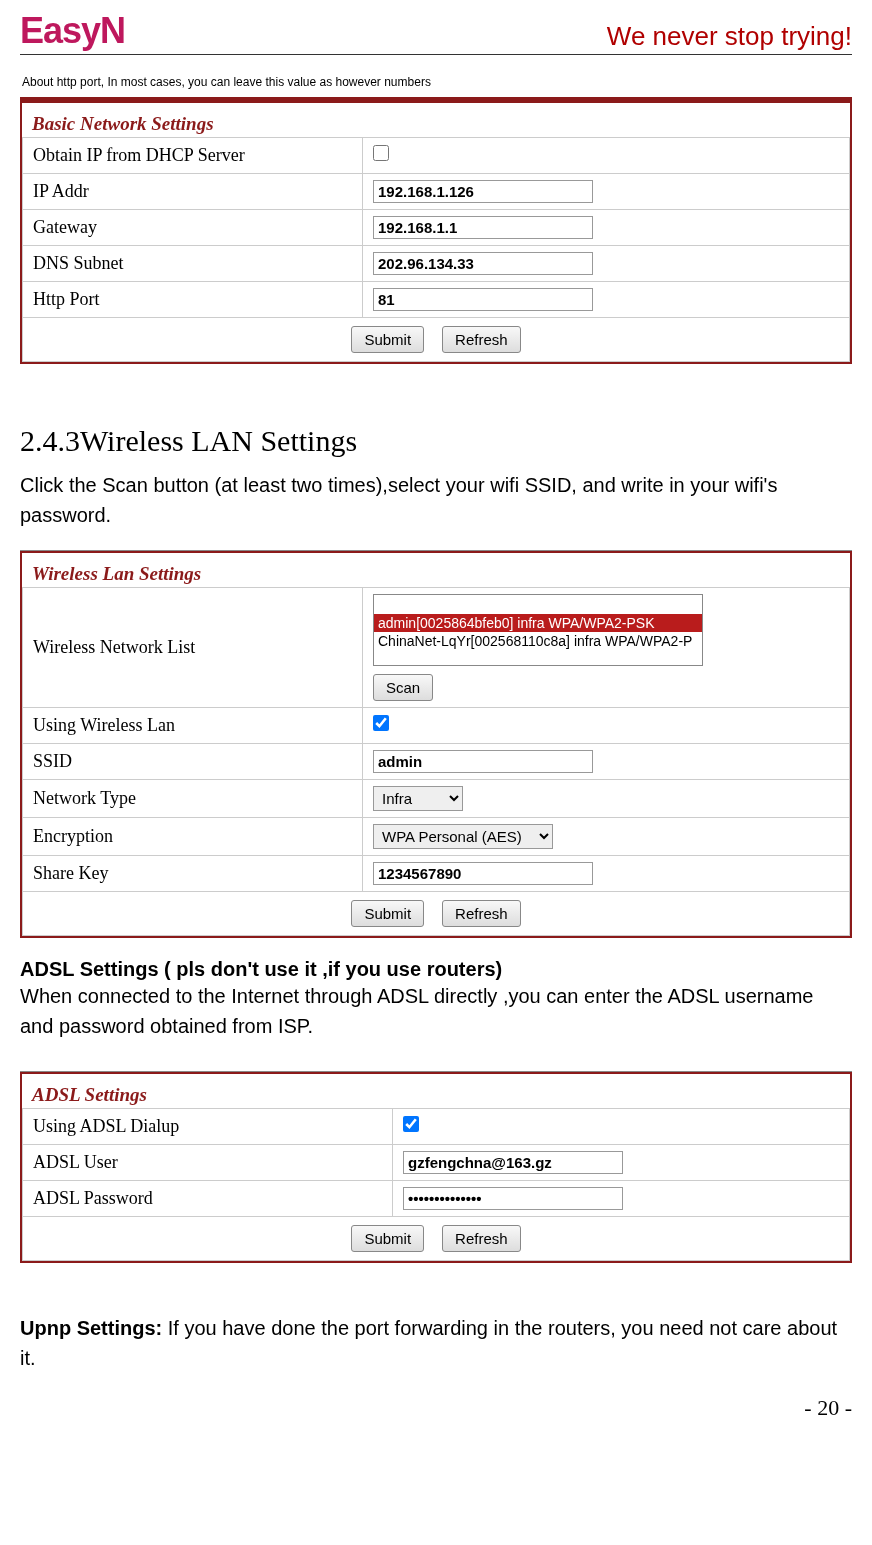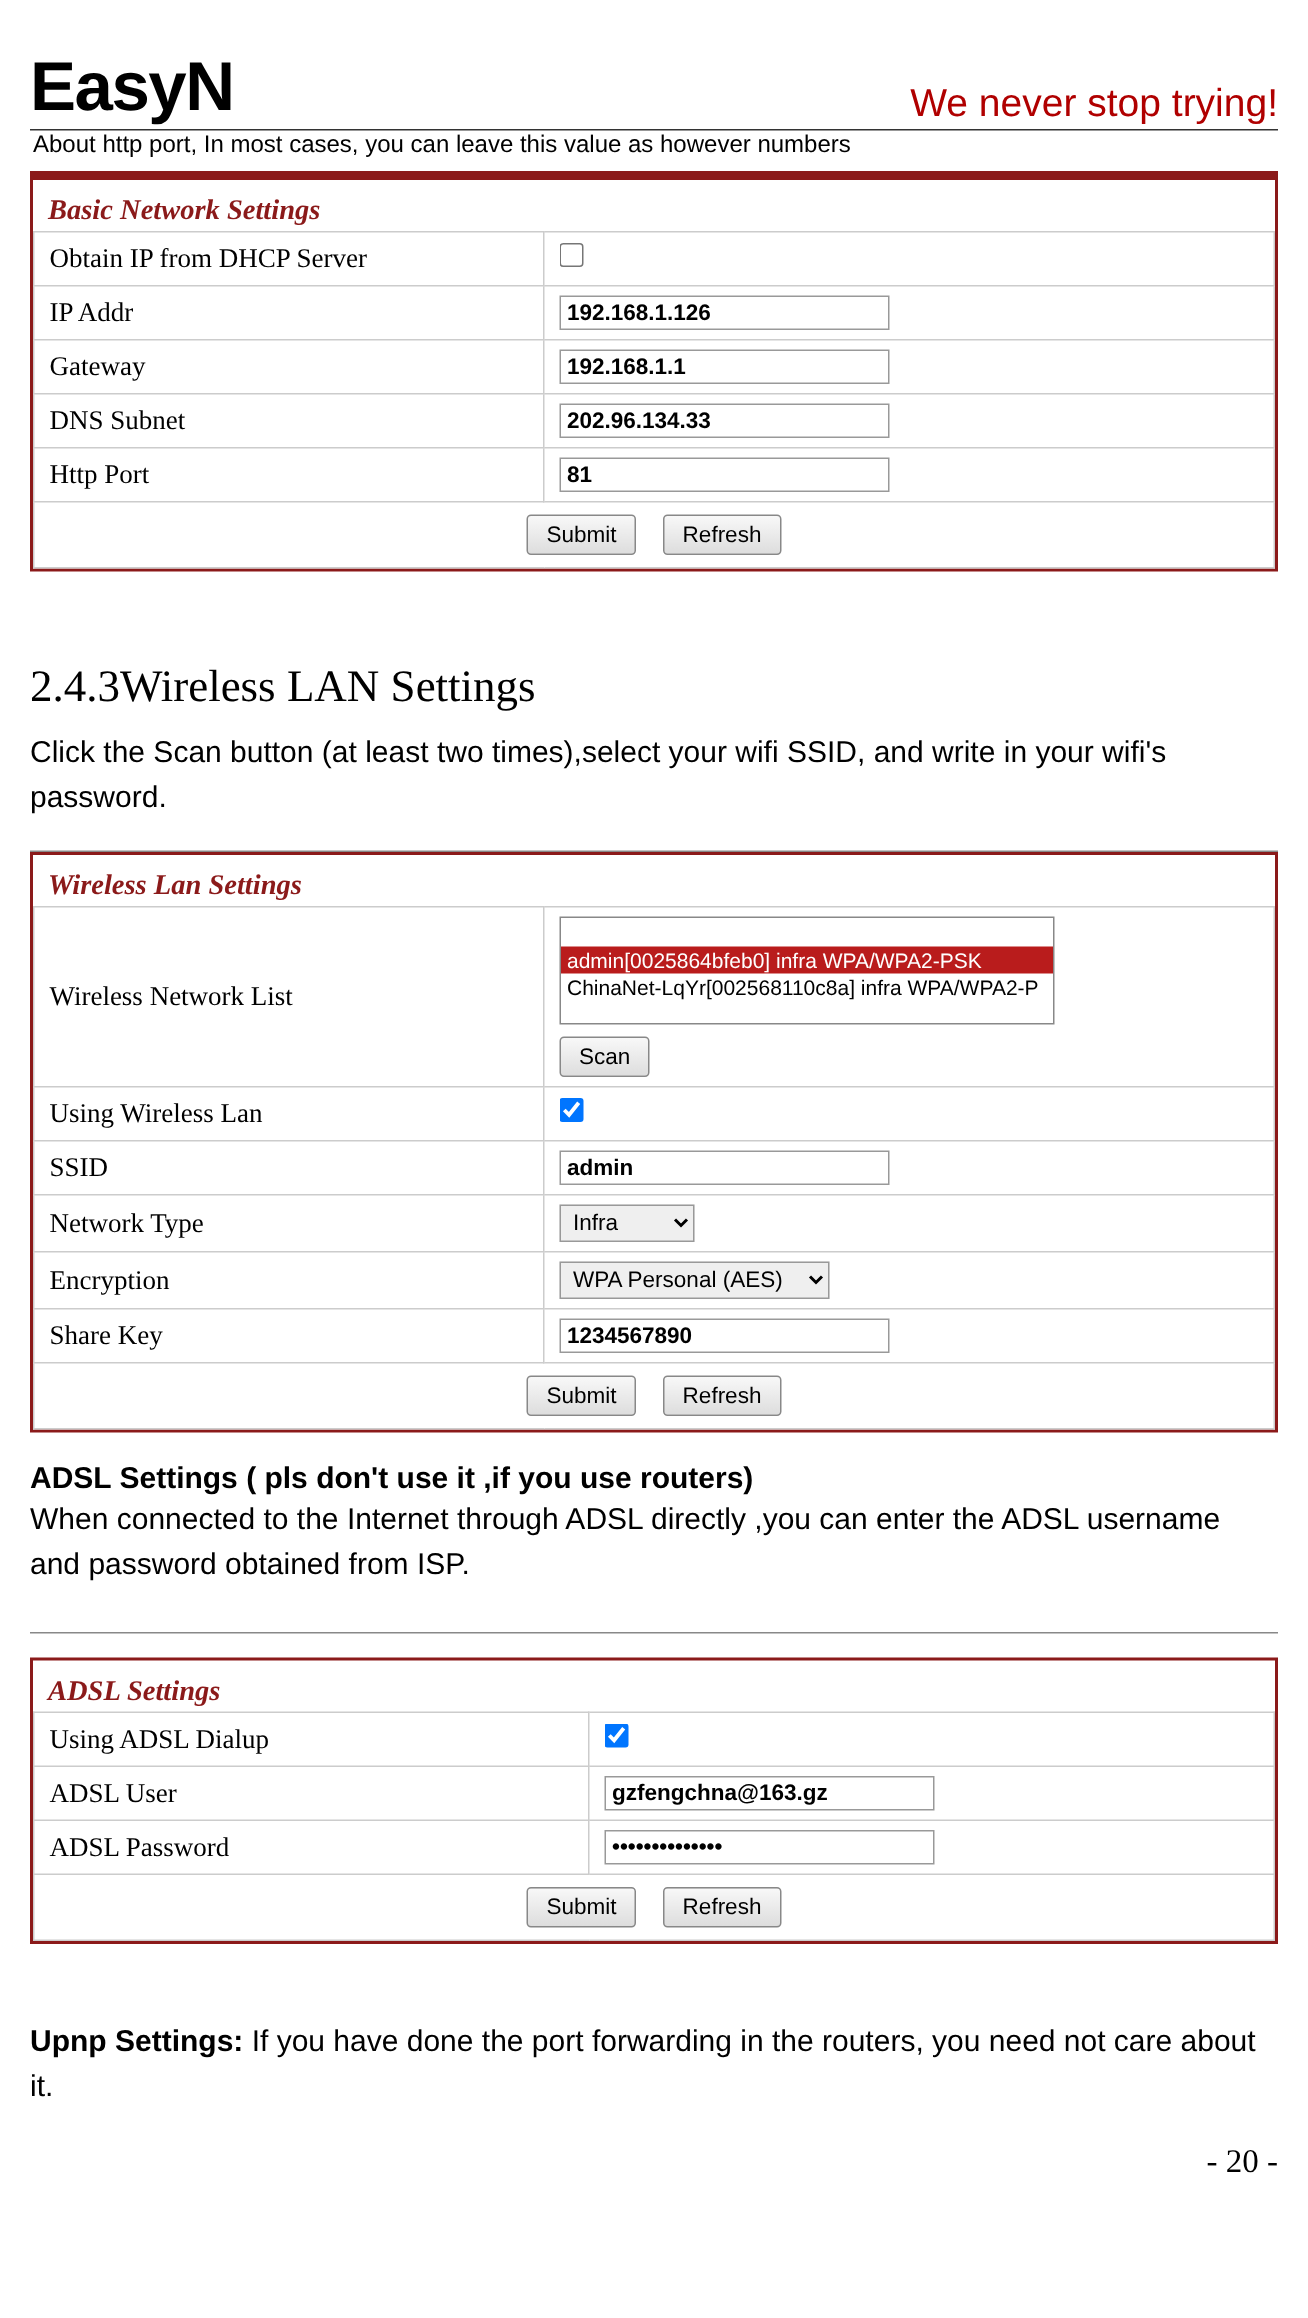--- a/index.html
+++ b/index.html
@@ -11,34 +11,33 @@
       background: #fff;
     }
     .page-header {
       display: flex;
       justify-content: space-between;
       align-items: flex-end;
       border-bottom: 1px solid #333;
       padding-bottom: 2px;
     }
     .logo {
-      font-size: 46px;
-      font-weight: bold;
-      color: #000000;
+      font-size: 36px;
+      font-weight: bold;
+      color: #be185d;
       font-family: Arial, sans-serif;
       letter-spacing: -1px;
-      margin-top: 20px;
     }
     .slogan {
       color: #b00000;
       font-size: 26px;
     }
     .intro-text {
-      font-size: 16px;
-      margin-top: 1px;
+      font-size: 12px;
+      margin-top: 20px;
       margin-left: 2px;
     }
     .panel {
       border: 2px solid #8b1a1a;
       border-top: 6px solid #8b1a1a;
       margin-top: 8px;
       background: #fff;
       padding-top: 4px;
     }
     .panel-title {
@@ -245,21 +244,21 @@
       </td>
     </tr>
   </tbody>
     </table>
 </div>
 
 <div class="sub-heading">ADSL Settings ( pls don't use it ,if you use routers)</div>
 <div class="para">When connected to the Internet through ADSL directly ,you can enter the ADSL username and password obtained from ISP.</div>
 
 <hr class="panel-top-hr" style="margin-top:30px;">
-<div class="panel" style="margin-top:16px;border-top:2px solid #8b1a1a;">
+<div class="panel" style="margin-top:0;border-top:2px solid #8b1a1a;">
   <div class="panel-title">ADSL Settings</div>
   <table class="panel-table">
     <tbody>
         <tr>
       <td class="label-cell" style="width:370px;">Using ADSL Dialup</td>
       <td><input type="checkbox" checked="" style=""></td>
     </tr>
     <tr>
       <td class="label-cell">ADSL User</td>
       <td><input type="text" value="gzfengchna@163.gz" style=""></td>

